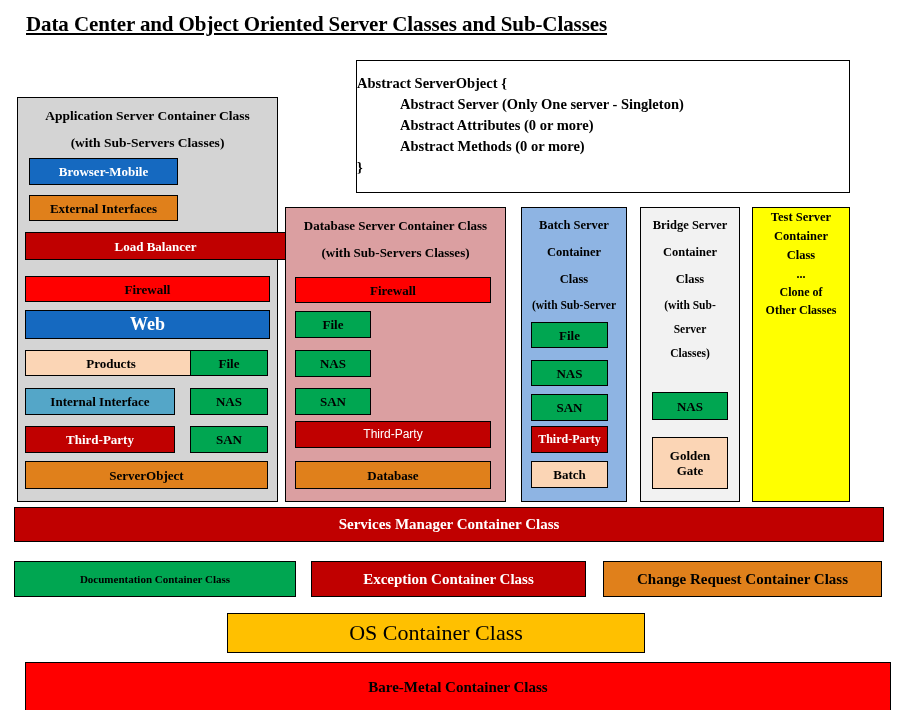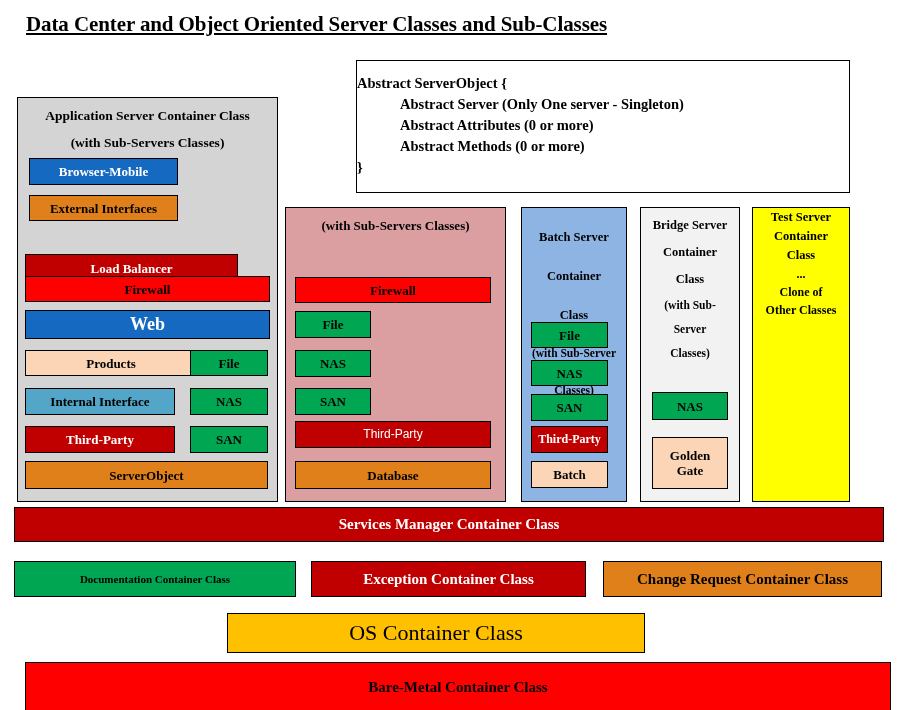--- a/index.html
+++ b/index.html
@@ -78,21 +78,21 @@
     padding-top: 8px;
   }
 
   #batch-panel {
     left: 521px; top: 207px;
     width: 106px; height: 295px;
     background: #8eb4e3;
   }
   #batch-panel .panel-title-block {
     font-size: 12.5px; line-height: 19px;
-    padding-top: 20px;
+    padding-top: 8px;
   }
   #batch-panel .sub { font-size: 11.5px; line-height: 17px; }
 
   #bridge-panel {
     left: 640px; top: 207px;
     width: 100px; height: 295px;
     background: #f2f2f2;
   }
   #bridge-panel .panel-title-block {
     font-size: 12.5px; line-height: 19px;
@@ -153,38 +153,39 @@
 
 <div class="abs container-panel" id="app-panel">
   <div class="panel-title">Application Server Container Class</div>
   <div class="panel-title">(with Sub-Servers Classes)</div>
 </div>
 
 <div class="abs item white-text" style="left:29px; top:158px; width:149px; height:27px; background:#1569c0;">Browser-Mobile</div>
 
 <div class="abs item" style="left:29px; top:195px; width:149px; height:26px; background:#e0801b;">External Interfaces</div>
 
-<div class="abs item white-text" style="left:25px; top:254px; width:213px; height:28px; background:#c00000;">Load Balancer</div>
+<div class="abs item white-text" style="left:25px; top:232px; width:261px; height:28px; background:#c00000;">Load Balancer</div>
 
 <div class="abs item" style="left:25px; top:276px; width:245px; height:26px; background:#ff0000;">Firewall</div>
 
 <div class="abs item white-text" style="left:25px; top:310px; width:245px; height:29px; font-size:18px;background:#1569c0;">Web</div>
 
 <div class="abs item" style="left:25px; top:350px; width:172px; height:26px; background:#fbd5b5;">Products</div>
 <div class="abs item" style="left:190px; top:350px; width:78px; height:26px; background:#00a651;">File</div>
 
 <div class="abs item" style="left:25px; top:388px; width:150px; height:27px; background:#54a6c8;">Internal Interface</div>
 <div class="abs item" style="left:190px; top:388px; width:78px; height:27px; background:#00a651;">NAS</div>
 
 <div class="abs item white-text" style="left:25px; top:426px; width:150px; height:27px; background:#c00000;">Third-Party</div>
 <div class="abs item" style="left:190px; top:426px; width:78px; height:27px; background:#00a651;">SAN</div>
 
 <div class="abs item" style="left:25px; top:461px; width:243px; height:28px; background:#e0801b;">ServerObject</div>
 
 <div class="abs container-panel" id="db-panel">
+  <div class="panel-title">Database Server Container Class</div>
   <div class="panel-title">(with Sub-Servers Classes)</div>
 </div>
 
 <div class="abs item" style="left:295px; top:277px; width:196px; height:26px; background:#ff0000;">Firewall</div>
 <div class="abs item" style="left:295px; top:311px; width:76px; height:27px; background:#00a651;">File</div>
 <div class="abs item" style="left:295px; top:350px; width:76px; height:27px; background:#00a651;">NAS</div>
 <div class="abs item" style="left:295px; top:388px; width:76px; height:27px; background:#00a651;">SAN</div>
 <div class="abs item white-text sans" style="left:295px; top:421px; width:196px; height:27px; font-size:12px; background:#c00000;">Third-Party</div>
 <div class="abs item" style="left:295px; top:461px; width:196px; height:28px; background:#e0801b;">Database</div>
 

